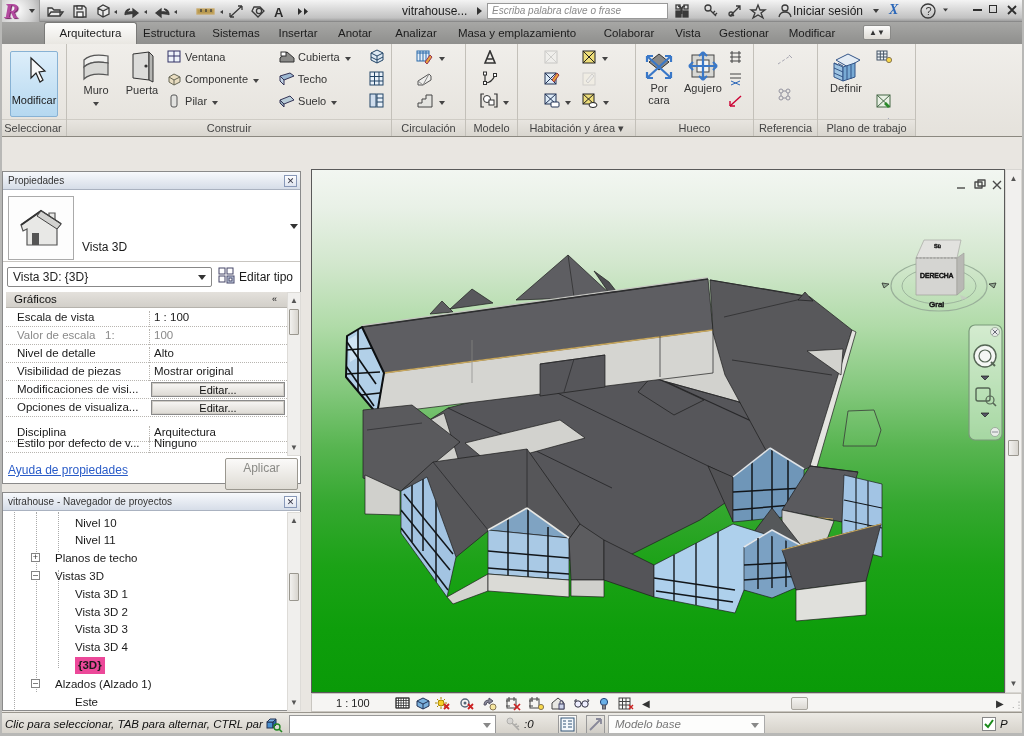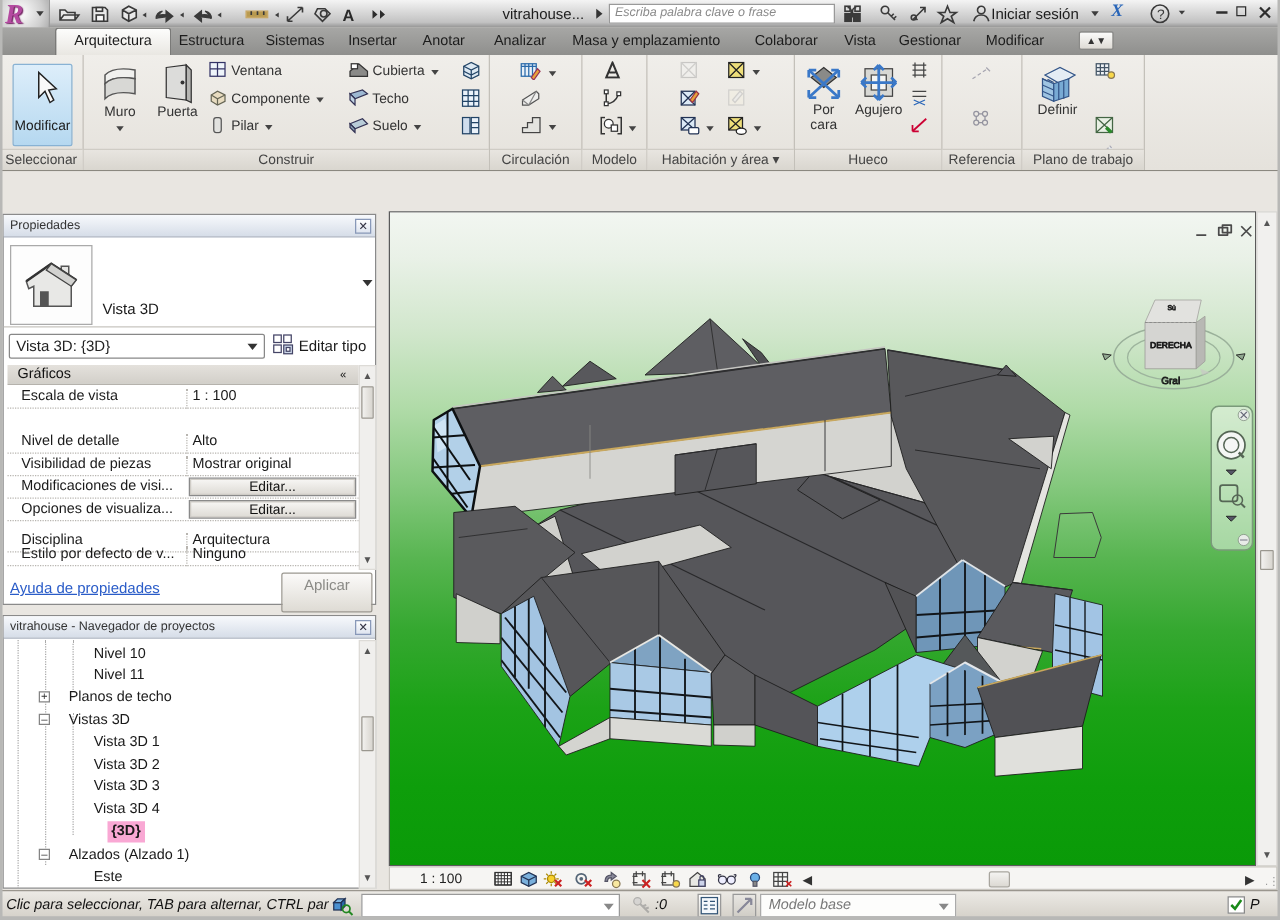--- a/index.html
+++ b/index.html
@@ -634,20 +634,24 @@
         <rect x="9" y="9" width="7" height="7" fill="#cdd8ea" stroke="#446"></rect>
         <rect x="11" y="11" width="3" height="3" fill="#fff" stroke="#446"></rect>
       </svg></div>
  <div class="abs" style="left:236px;top:98px;font-size:12px;color:#1a1a1a;">Editar tipo</div>
 
  <div class="abs" style="left:3px;top:120px;width:281px;height:16px;background:linear-gradient(#e4e1dc,#d2cfc9);border-bottom:1px solid #b5b2ac;font-size:11.5px;color:#111;padding:1px 0 0 8px;">Gráficos<span style="position:absolute;right:10px;top:2px;font-size:9px;">«</span></div>
  <div class="prow" style="top:137px;">
       <span class="lbl">Escala de vista</span>
       <span class="val">1 : 100</span>
     </div>
+ <div class="prow" style="top:155px;color:#8a8a8a;">
+      <span class="lbl">Valor de escala&nbsp;&nbsp;&nbsp;1:</span>
+      <span class="val">100</span>
+    </div>
  <div class="prow" style="top:173px;">
       <span class="lbl">Nivel de detalle</span>
       <span class="val">Alto</span>
     </div>
  <div class="prow" style="top:191px;">
       <span class="lbl">Visibilidad de piezas</span>
       <span class="val">Mostrar original</span>
     </div>
  <div class="prow" style="top:209px;">
       <span class="lbl">Modificaciones de visi...</span>
@@ -685,21 +689,21 @@
   <div class="titem" style="left:72px;top:3px;">Nivel 10</div>
   <div class="titem" style="left:72px;top:20px;">Nivel 11</div>
   <div class="pmbox" style="left:28px;top:41px;">+</div>
   <div class="titem" style="left:52px;top:38px;">Planos de techo</div>
   <div class="pmbox" style="left:28px;top:59px;">–</div>
   <div class="titem" style="left:52px;top:56px;">Vistas 3D</div>
   <div class="titem" style="left:72px;top:74px;">Vista 3D 1</div>
   <div class="titem" style="left:72px;top:92px;">Vista 3D 2</div>
   <div class="titem" style="left:72px;top:109px;">Vista 3D 3</div>
   <div class="titem" style="left:72px;top:127px;">Vista 3D 4</div>
-  <div class="titem" style="left:83px;top:145px;font-weight:bold;background:#f9a8d4;padding:0 3px;">{3D}</div>
+  <div class="titem" style="left:72px;top:145px;font-weight:bold;background:#ec4899;padding:0 3px;">{3D}</div>
   <div class="pmbox" style="left:28px;top:167px;">–</div>
   <div class="titem" style="left:52px;top:164px;">Alzados (Alzado 1)</div>
   <div class="titem" style="left:72px;top:182px;">Este</div>
  </div>
  <div class="sbar" style="left:284px;top:19px;width:14px;height:199px;">
       <div class="sarr" style="top:3px;">▲</div>
       <div class="sthumb" style="left:1px;top:60px;width:10px;height:28px;"></div>
       <div class="sarr" style="bottom:3px;">▼</div>
     </div>
 </div>

